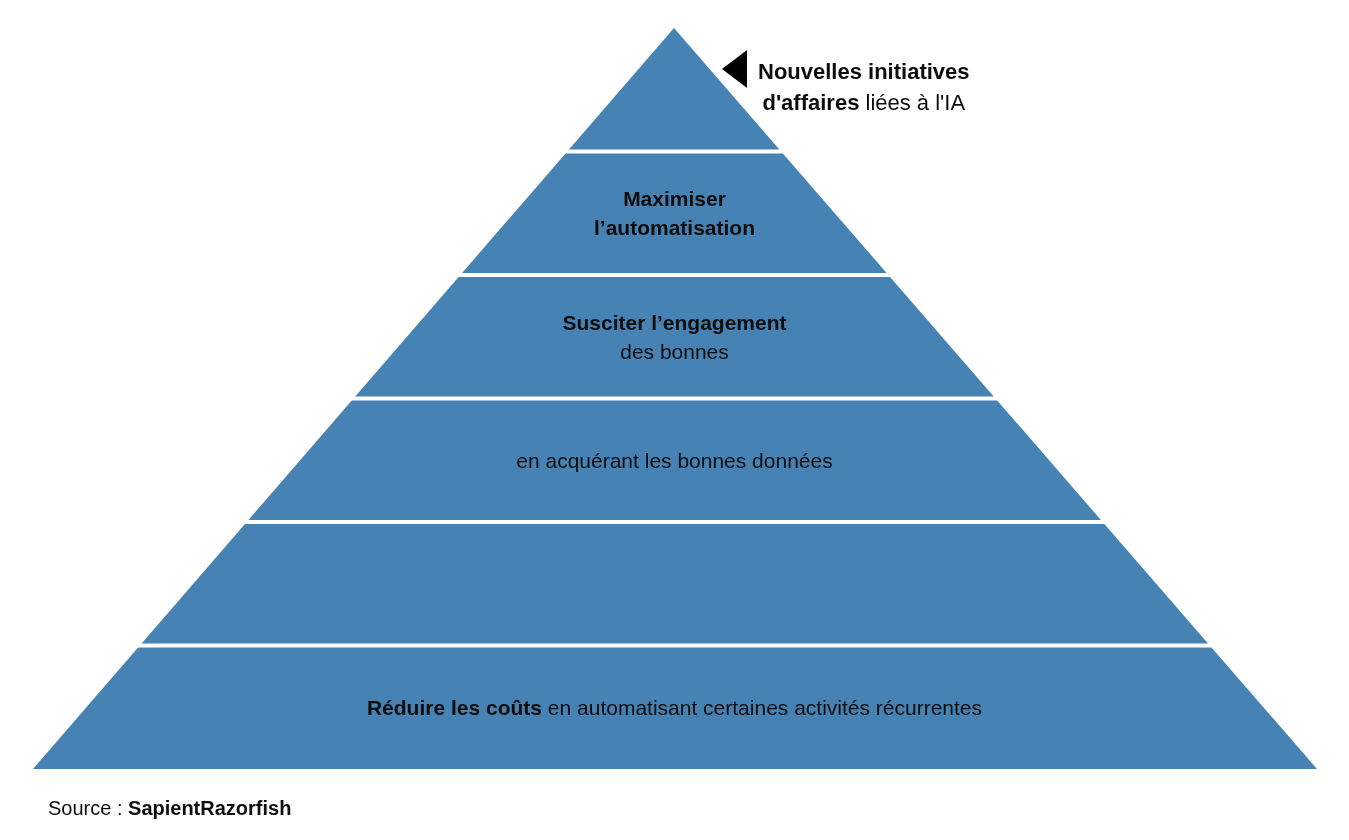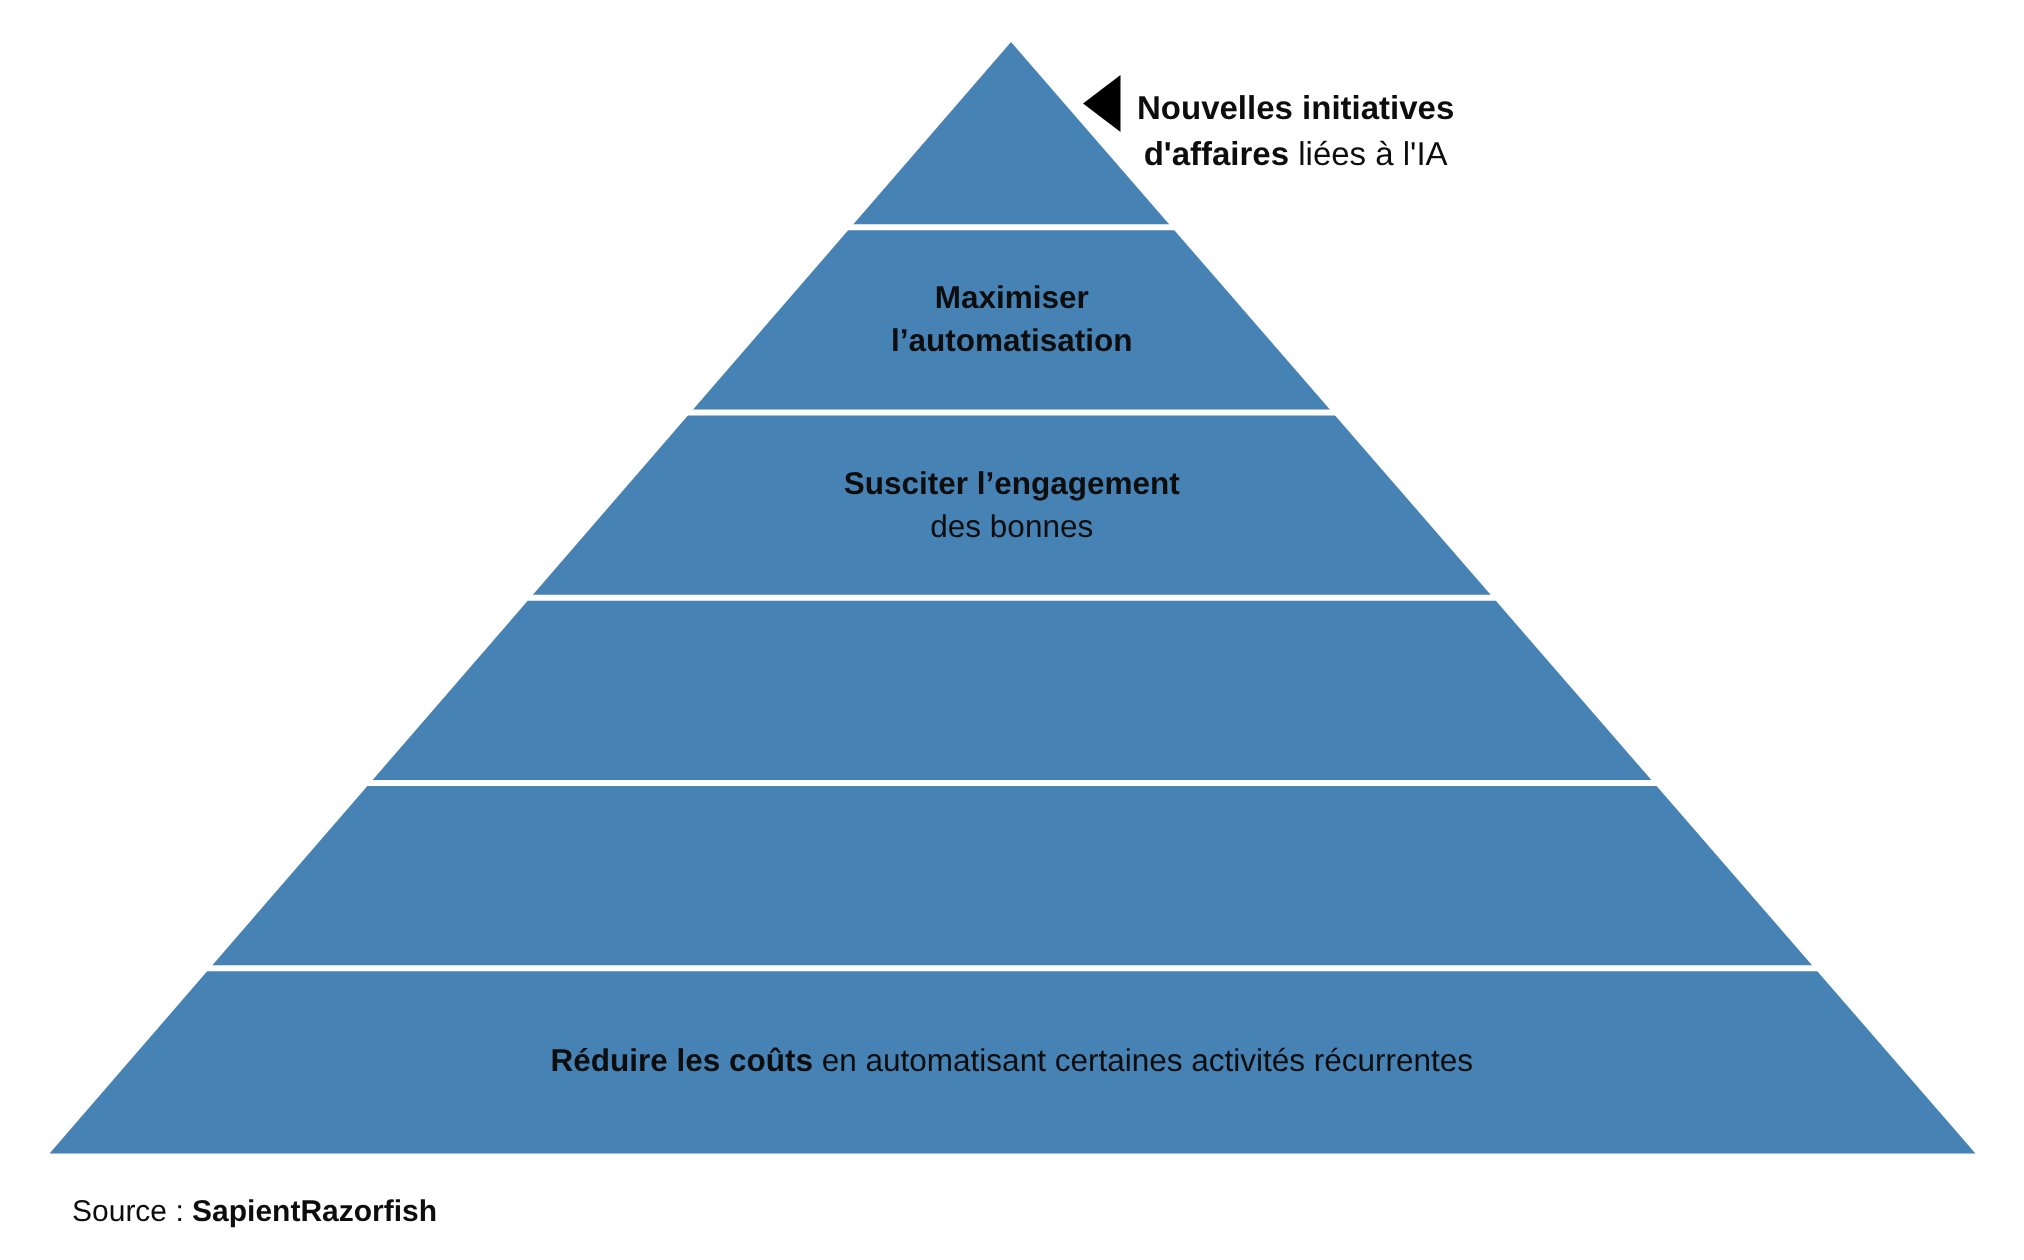--- a/index.html
+++ b/index.html
@@ -102,20 +102,21 @@
     <div><span class="b">Maximiser</span><span></span></div>
     <div><span class="b">l’automatisation</span><span></span></div>
   </div>
 
   <div class="tier-label tier-1">
     <div><span class="b">Susciter l’engagement</span><span></span></div>
     <div><span class="b"></span><span>des bonnes</span></div>
   </div>
 
   <div class="tier-label tier-2">
+    <div><span class="b"></span><span>en acquérant les bonnes données</span></div>
   </div>
 
 
   <div class="tier-label tier-4">
     <div><span class="b">Réduire les coûts</span><span> en automatisant certaines activités récurrentes</span></div>
   </div>
 
   <div class="source-line">
     <span>Source : </span><span class="b">SapientRazorfish</span>
   </div>

